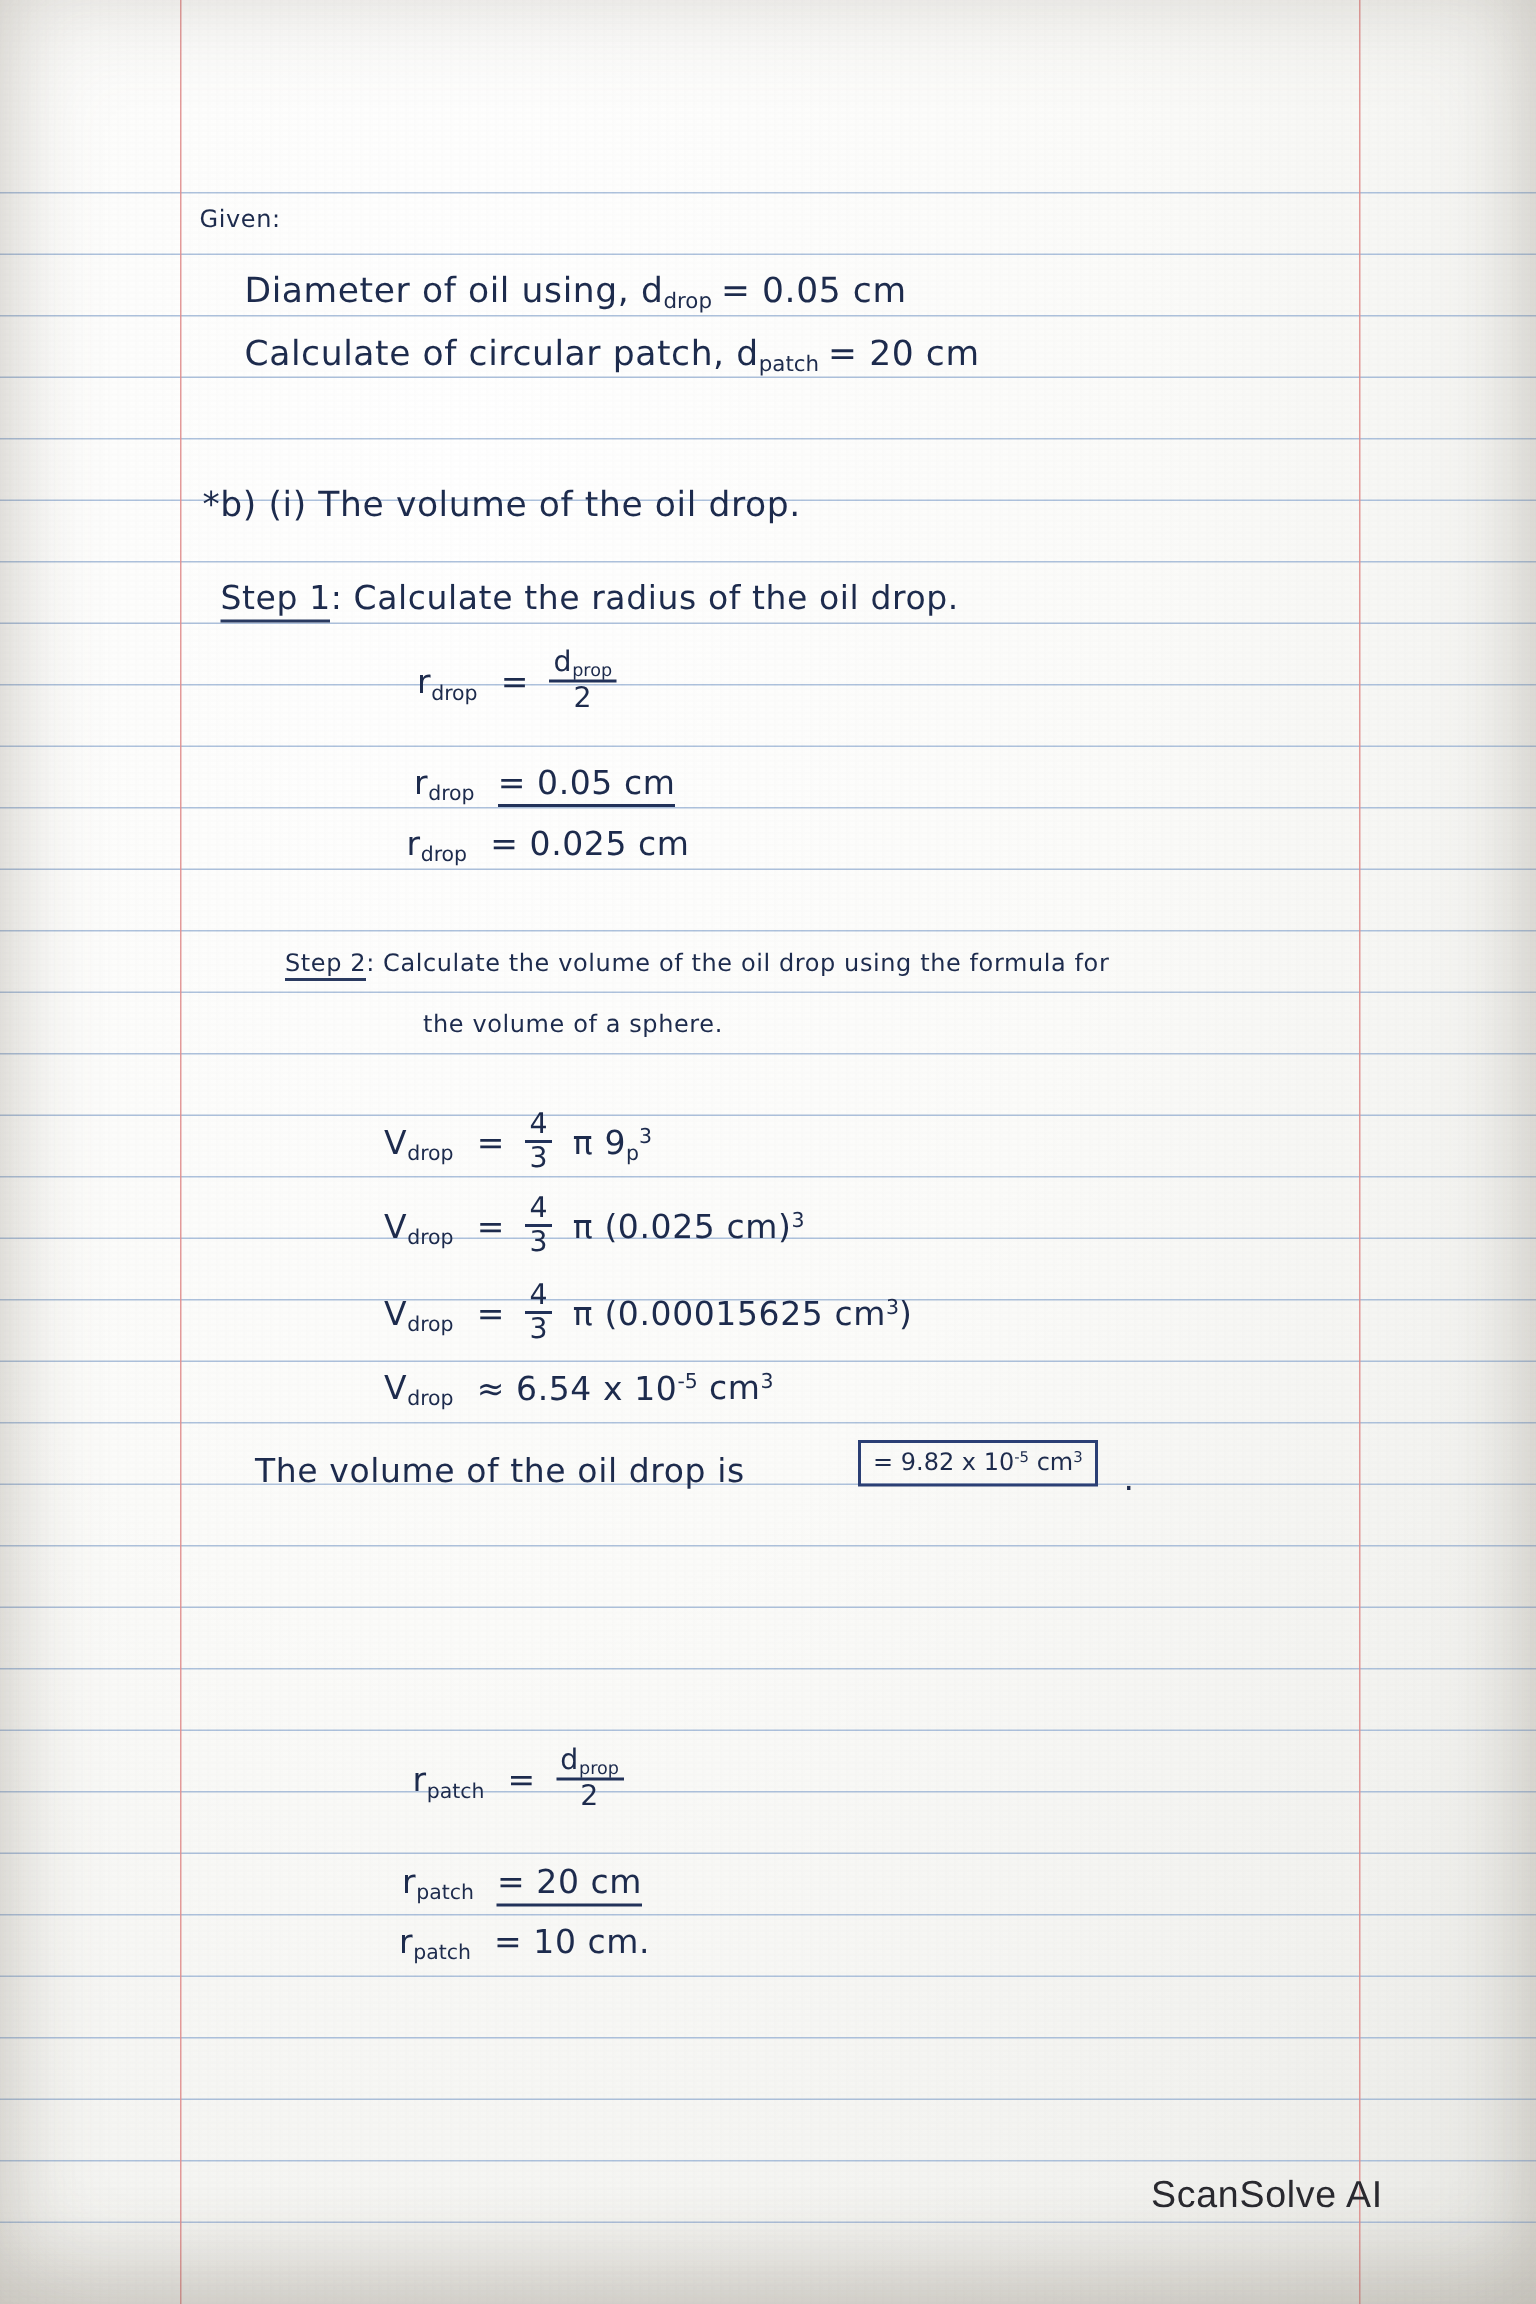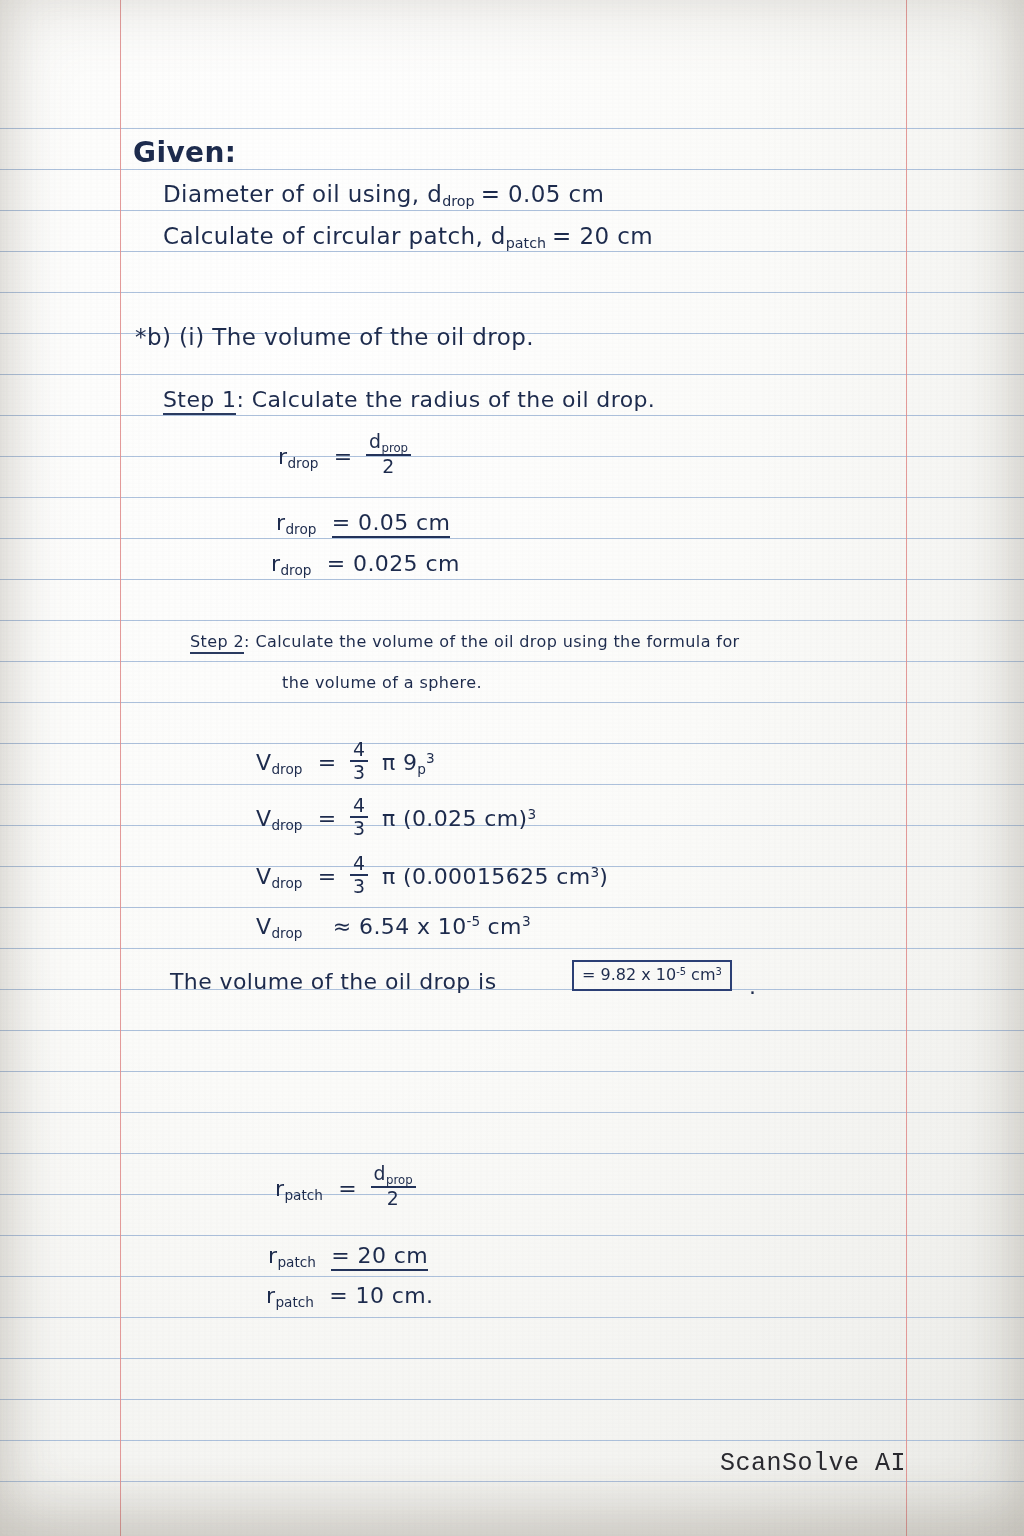--- a/index.html
+++ b/index.html
@@ -71,21 +71,21 @@
     font-family: "DejaVu Sans", sans-serif;
   }
   .hw {
     position: absolute;
     white-space: nowrap;
     color: #1d2b4d;
     font-family: "DejaVu Sans", sans-serif;
     font-weight: 400;
     letter-spacing: .4px;
   }
-  .s30 { font-size: 28px; font-weight: bold; }
+  .s30 { font-size: 16px; }
   .s28 { font-size: 23px; }
   .s26 { font-size: 22px; }
   .s24 { font-size: 16px; margin-left: 44px; }
   .sub { font-size: .62em; vertical-align: -0.30em; letter-spacing: 0; }
   .sup { font-size: .62em; vertical-align: 0.55em; letter-spacing: 0; }
   .ul  { border-bottom: 2px solid #2a3a60; padding-bottom: 1px; }
   .frac {
     display: inline-block;
     text-align: center;
     vertical-align: -0.45em;
@@ -99,25 +99,25 @@
   .boxed {
     position: absolute;
     border: 2px solid #2b3f75;
     padding: 3px 8px 5px 8px;
     white-space: nowrap;
     color: #1d2b4d;
   }
 
   #footer-brand {
     position: absolute;
-    right: 118px;
+    right: 102px;
     bottom: 58px;
     font-size: 25px;
     color: #2a2a30;
-    font-family: Liberation Mono, monospace;
+    font-family: Liberation Sans, sans-serif;
     letter-spacing: .5px;
   }
 </style>
 </head>
 <body>
 
 <div id="paper">
 
   <div class="rule" style="top:128px"></div>
   <div class="rule" style="top:169px"></div>
@@ -164,21 +164,21 @@
     <div class="hw s28" style="left:163px; top:181px;">
       <span>Diameter of oil  using,  d</span><span class="sub">drop</span><span style="margin-left:6px">= 0.05 cm</span>
     </div>
 
     <div class="hw s28" style="left:163px; top:223px;">
       <span>Calculate of circular patch,  d</span><span class="sub">patch</span><span style="margin-left:6px">= 20 cm</span>
     </div>
 
     <div class="hw s28" style="left:135px; top:307px;margin-top:17px;">*b) (i) The volume of the oil drop.</div>
 
-    <div class="hw s26" style="left:163px; top:387px;">
+    <div class="hw s26" style="left:147px; top:387px;">
       <span class="ul">Step 1</span><span>: Calculate the radius of the oil drop.</span>
     </div>
 
     <div class="hw s26" style="left:278px; top:432px;">
       <span>r</span><span class="sub">drop</span>
       <span style="margin-left:8px">=</span>
       <span class="frac" style="margin-left:6px">
         <span class="num"><span>d</span><span class="sub">prop</span></span>
         <span class="den">2</span>
       </span>
@@ -224,21 +224,21 @@
       <span style="margin-left:8px">=</span>
       <span class="frac" style="margin-left:6px">
         <span class="num">4</span>
         <span class="den">3</span>
       </span>
       <span style="margin-left:6px">π (0.00015625 cm</span><span class="sup">3</span><span>)</span>
     </div>
 
     <div class="hw s26" style="left:256px; top:913px;">
       <span>V</span><span class="sub">drop</span>
-      <span style="margin-left:23px">≈ 6.54 x 10</span><span class="sup">-5</span><span> cm</span><span class="sup">3</span>
+      <span style="margin-left:8px">≈ 6.54 x 10</span><span class="sup">-5</span><span> cm</span><span class="sup">3</span>
     </div>
 
     <div class="hw s26" style="left:170px; top:969px;">The volume of the oil  drop is</div>
 
     <div class="boxed s24" style="left:528px; top:960px;">
       <span>= 9.82 x 10</span><span class="sup">-5</span><span> cm</span><span class="sup">3</span>
     </div>
     <div class="hw s26" style="left:749px; top:974px;">.</div>
 
 

